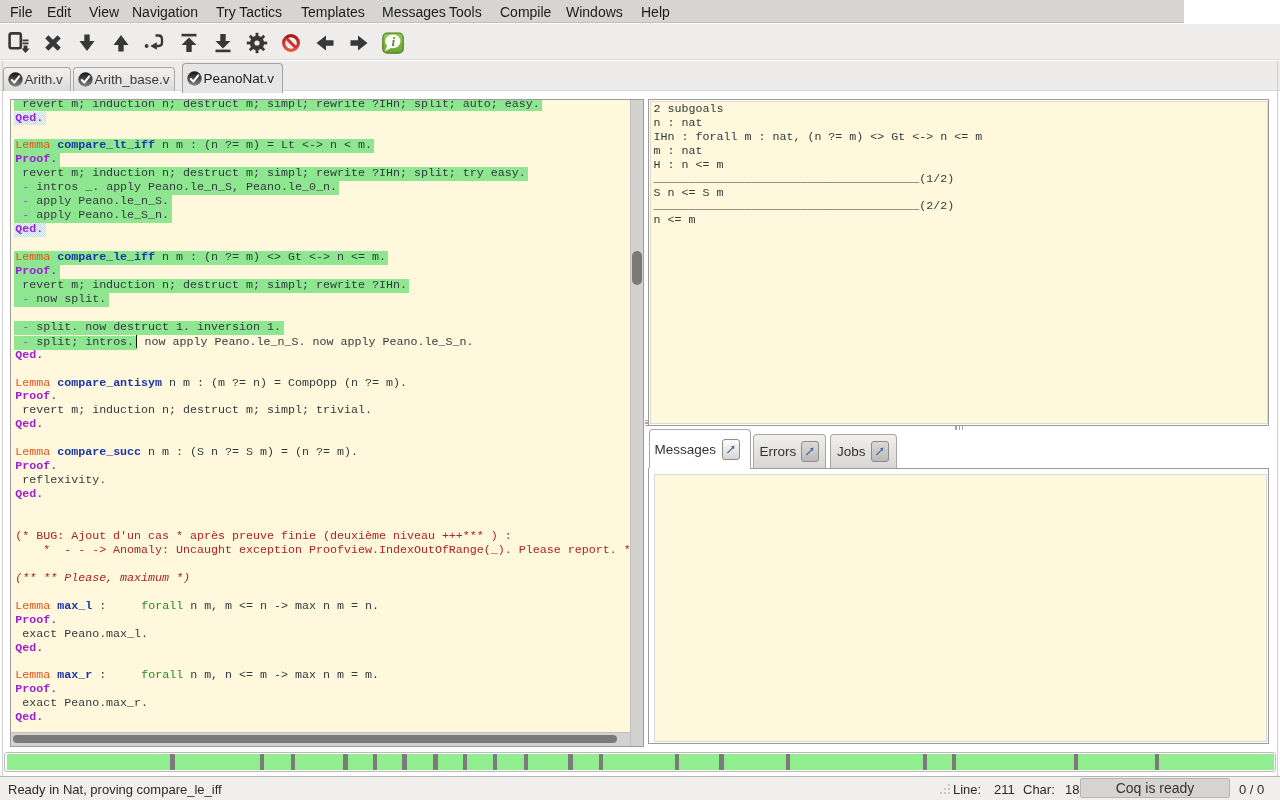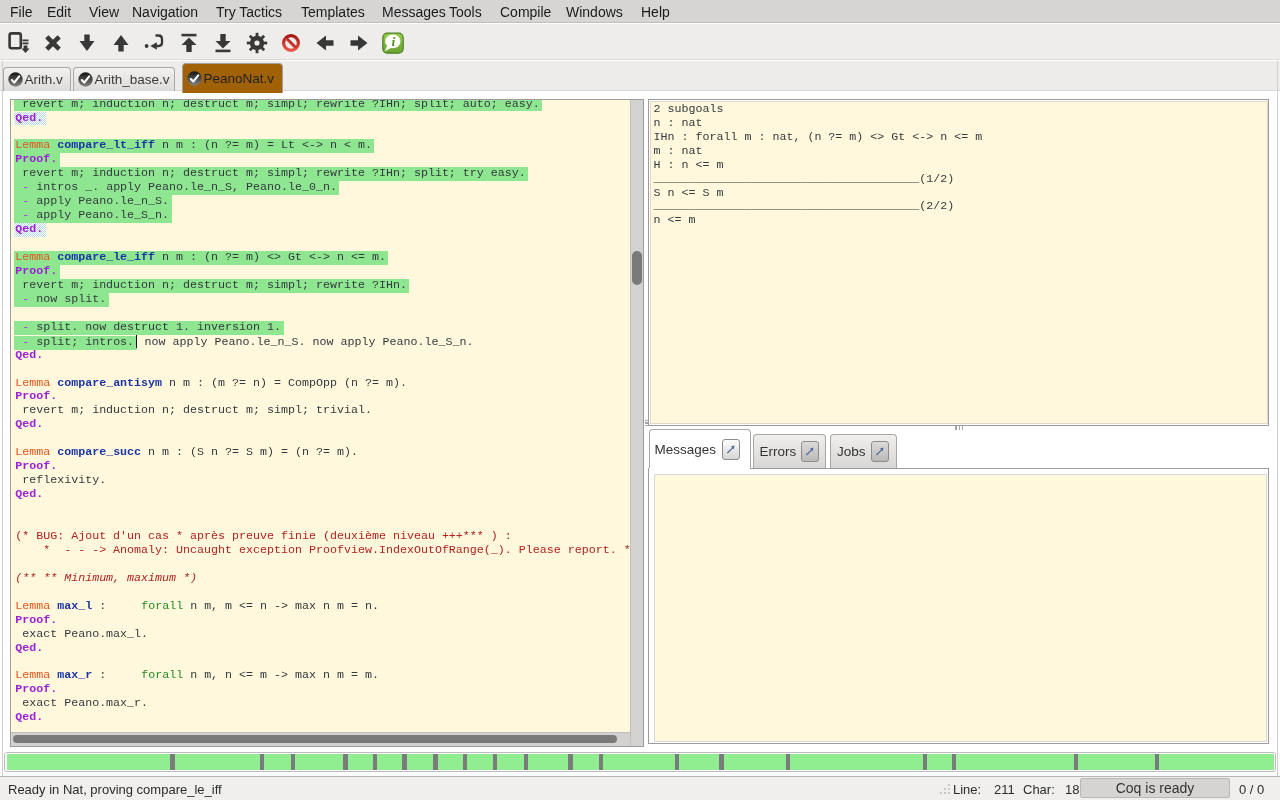--- a/index.html
+++ b/index.html
@@ -1,30 +1,30 @@
 <!DOCTYPE html>
 <html><head><meta charset="utf-8"><title>CoqIDE</title>
 <style>
 * { margin:0; padding:0; box-sizing:border-box; }
 html,body { width:1280px; height:800px; overflow:hidden; background:#fff;
   font-family:"Liberation Sans", sans-serif; }
 
-#menubar { position:absolute; left:0; top:0; width:1280px; height:23px;
+#menubar { position:absolute; left:0; top:0; width:1184px; height:23px;
   background:#d6d5d4; border-bottom:1px solid #c0bfbe; }
 .mi { position:absolute; top:4px; font-size:14px; color:#1b1b1b; }
 #toolbar { position:absolute; left:0; top:24px; width:1280px; height:36px;
   background:#eeedeb; border-bottom:1px solid #dbdad8; }
 .ti { position:absolute; }
 #tabstrip { position:absolute; left:0; top:61px; width:1280px; height:30px;
   background:#edecea; border-bottom:1px solid #d8d7d5; }
 .tab { position:absolute; display:flex; align-items:center; gap:2px;
   font-size:13.5px; color:#3a3a3a; padding-left:4px;
   border:1px solid #a9a8a6; border-bottom:none; border-radius:4px 4px 0 0;
   background:linear-gradient(#f2f1ef,#dcdbd9); }
-.tab.active { background:#a16207; border-color:#a2a1a0; color:#222; z-index:5; }
+.tab.active { background:#e5e5e5; border-color:#a2a1a0; color:#222; z-index:5; }
 
 #codepane { position:absolute; left:10px; top:99px; width:634px; height:648px;
   border:1px solid #9c9c9c; background:#e8e8e8; }
 #codecontent { position:absolute; left:0; top:0; width:619px; height:632px;
   overflow:hidden; background:#FFF8DC; }
 .ln { position:absolute; left:3.2px; height:13.95px; white-space:pre;
   font-family:"Liberation Mono", monospace; font-size:11.67px; line-height:13.95px; color:#333a3e; }
 .ln i { font-style:normal; }
 .hl { background:#8fe690; display:inline-block; padding:0 2.5px 0 1px; }
 .pl { display:inline-block; padding:0 2.5px 0 1px; }
@@ -229,21 +229,21 @@
 <div class="ln" style="top:276.5px"><span class="pl"><i class="kw">Lemma</i><i class="nm"> compare_antisym</i> n m : (m ?= n) = CompOpp (n ?= m).</span></div>
 <div class="ln" style="top:290.4px"><span class="pl"><i class="pq">Proof.</i></span></div>
 <div class="ln" style="top:304.4px"><span class="pl"> revert m; induction n; destruct m; simpl; trivial.</span></div>
 <div class="ln" style="top:318.3px"><span class="pl"><i class="pq">Qed.</i></span></div>
 <div class="ln" style="top:346.2px"><span class="pl"><i class="kw">Lemma</i><i class="nm"> compare_succ</i> n m : (S n ?= S m) = (n ?= m).</span></div>
 <div class="ln" style="top:360.2px"><span class="pl"><i class="pq">Proof.</i></span></div>
 <div class="ln" style="top:374.1px"><span class="pl"> reflexivity.</span></div>
 <div class="ln" style="top:388.1px"><span class="pl"><i class="pq">Qed.</i></span></div>
 <div class="ln" style="top:430.0px"><span class="pl"><i class="cm">(* BUG: Ajout d'un cas * après preuve finie (deuxième niveau +++*** ) :</i></span></div>
 <div class="ln" style="top:443.9px"><span class="pl"><i class="cm">    *  - - -&gt; Anomaly: Uncaught exception Proofview.IndexOutOfRange(_). Please report. *</i></span></div>
-<div class="ln" style="top:471.8px"><span class="pl"><i class="cm cmi">(** ** Minimum, maximum *)</i></span></div>
+<div class="ln" style="top:471.8px"><span class="pl"><i class="cm cmi">(** ** Please, maximum *)</i></span></div>
 <div class="ln" style="top:499.7px"><span class="pl"><i class="kw">Lemma</i><i class="nm"> max_l</i> : <i class="fa">forall</i> n m, m &lt;= n -&gt; max n m = n.</span></div>
 <div class="ln" style="top:513.6px"><span class="pl"><i class="pq">Proof.</i></span></div>
 <div class="ln" style="top:527.6px"><span class="pl"> exact Peano.max_l.</span></div>
 <div class="ln" style="top:541.5px"><span class="pl"><i class="pq">Qed.</i></span></div>
 <div class="ln" style="top:569.4px"><span class="pl"><i class="kw">Lemma</i><i class="nm"> max_r</i> : <i class="fa">forall</i> n m, n &lt;= m -&gt; max n m = m.</span></div>
 <div class="ln" style="top:583.4px"><span class="pl"><i class="pq">Proof.</i></span></div>
 <div class="ln" style="top:597.4px"><span class="pl"> exact Peano.max_r.</span></div>
 <div class="ln" style="top:611.3px"><span class="pl"><i class="pq">Qed.</i></span></div>
   </div>
   <div id="vtrack"></div>

